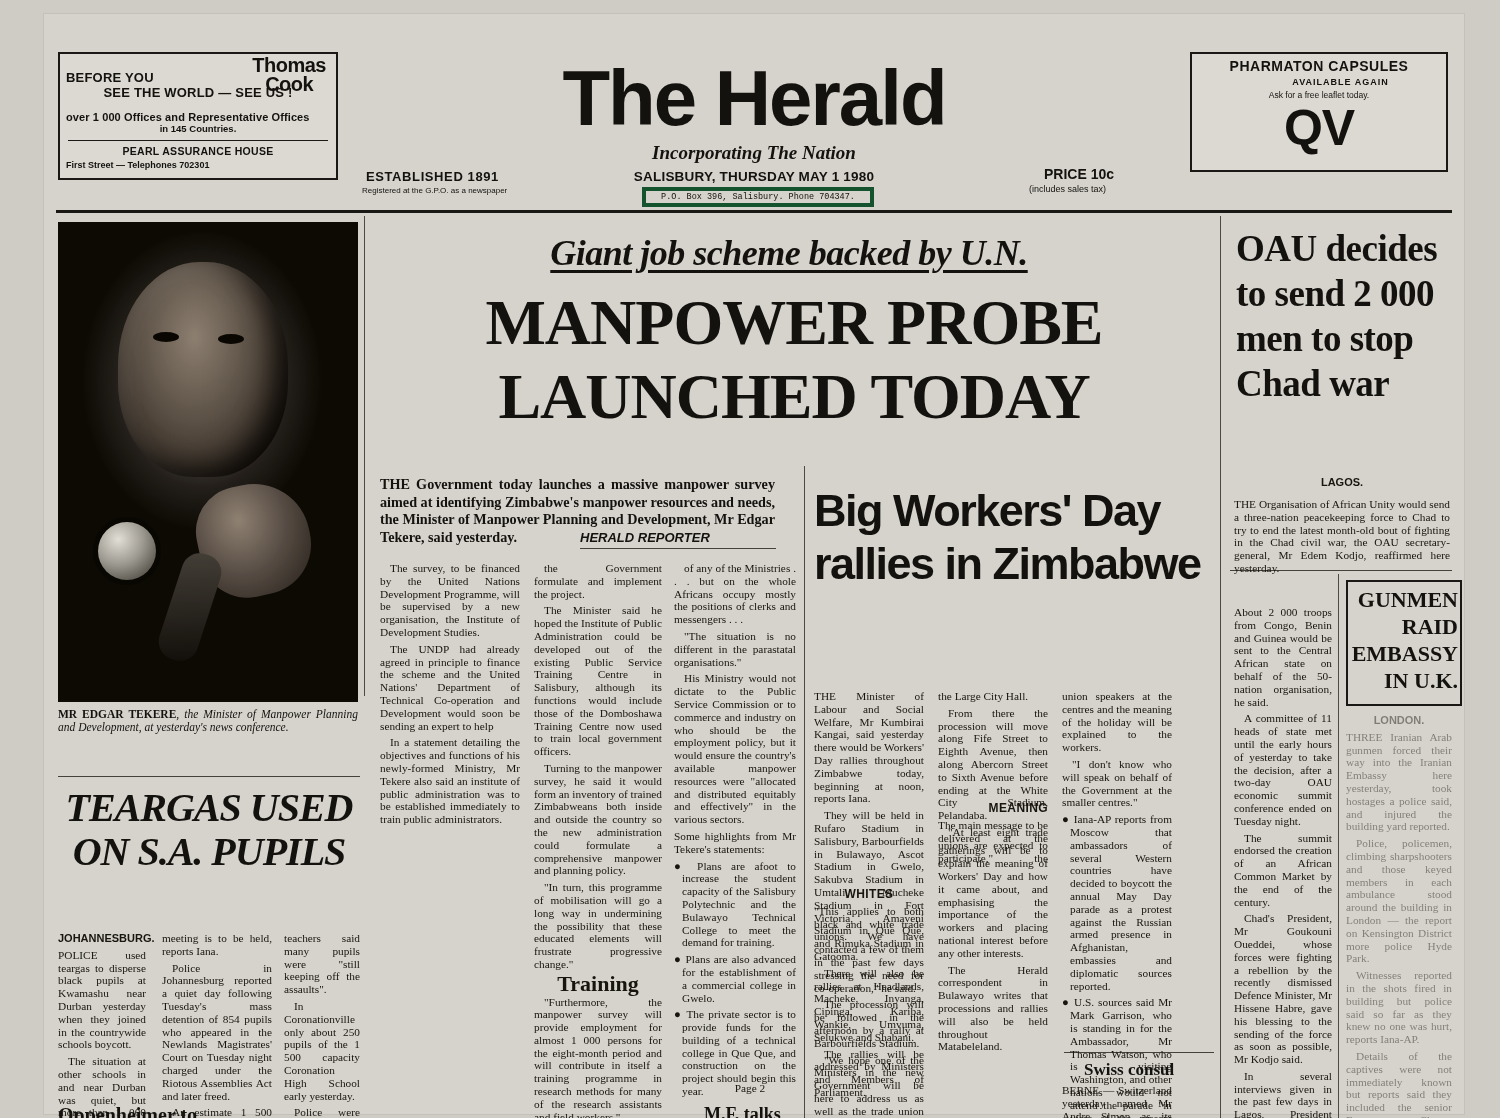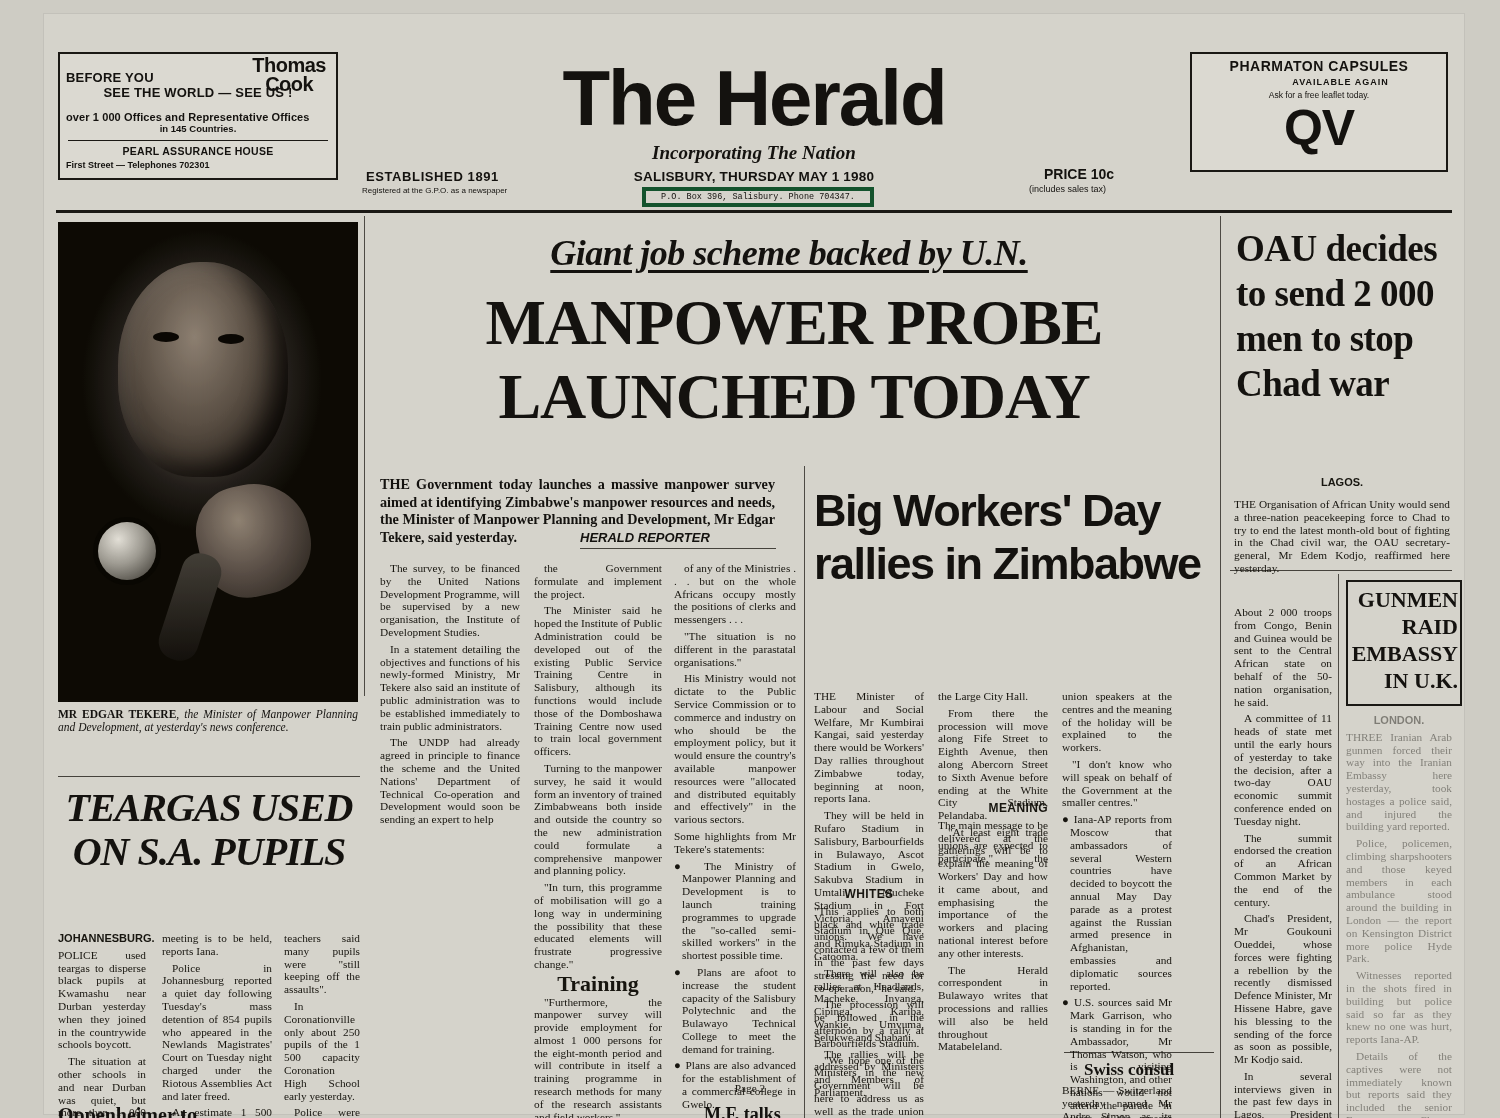--- a/index.html
+++ b/index.html
@@ -453,40 +453,39 @@
     <div>MANPOWER PROBE</div>
     <div>LAUNCHED TODAY</div>
   </div>
 
   <div class="lede">THE Government today launches a massive manpower survey aimed at identifying Zimbabwe's manpower resources and needs, the Minister of Manpower Planning and Development, Mr Edgar Tekere, said yesterday.</div>
   <div class="byline">HERALD REPORTER</div>
   <div class="rule-thin" style="left:536px; top:534px; width:196px;"></div>
 
   <div class="col" style="left:336px; top:548px; width:140px; height:230px;">
     <p>The survey, to be financed by the United Nations Development Programme, will be supervised by a new organisation, the Institute of Development Studies.</p>
+    <p>The UNDP had already agreed in principle to finance the scheme and the United Nations' Department of Technical Co-operation and Development would soon be sending an expert to help</p>
     <p>In a statement detailing the objectives and functions of his newly-formed Ministry, Mr Tekere also said an institute of public administration was to be established immediately to train public administrators.</p>
-    <p>The UNDP had already agreed in principle to finance the scheme and the United Nations' Department of Technical Co-operation and Development would soon be sending an expert to help</p>
   </div>
 
   <div class="col" style="left:490px; top:548px; width:128px; height:390px;">
     <p>the Government formulate and implement the project.</p>
     <p>The Minister said he hoped the Institute of Public Administration could be developed out of the existing Public Service Training Centre in Salisbury, although its functions would include those of the Domboshawa Training Centre now used to train local government officers.</p>
     <p>Turning to the manpower survey, he said it would form an inventory of trained Zimbabweans both inside and outside the country so the new administration could formulate a comprehensive manpower and planning policy.</p>
     <p>"In turn, this programme of mobilisation will go a long way in undermining the possibility that these educated elements will frustrate progressive change."</p>
     <div class="subhead">Training</div>
     <p>"Furthermore, the manpower survey will provide employment for almost 1 000 persons for the eight-month period and will contribute in itself a training programme in research methods for many of the research assistants and field workers."</p>
 
   </div>
 
   <div class="col" style="left:630px; top:548px; width:122px; height:560px;">
     <p>of any of the Ministries . . . but on the whole Africans occupy mostly the positions of clerks and messengers . . .</p>
     <p>"The situation is no different in the parastatal organisations."</p>
     <p>His Ministry would not dictate to the Public Service Commission or to commerce and industry on who should be the employment policy, but it would ensure the country's available manpower resources were "allocated and distributed equitably and effectively" in the various sectors.</p>
     <p class="noind">Some highlights from Mr Tekere's statements:</p>
-    <p class="bullet">● <span>The Ministry of Manpower Planning and Development is to launch training programmes to upgrade the "so-called semi-skilled workers" in the shortest possible time.</span></p>
     <p class="bullet">● <span>Plans are afoot to increase the student capacity of the Salisbury Polytechnic and the Bulawayo Technical College to meet the demand for training.</span></p>
     <p class="bullet">● <span>Plans are also advanced for the establishment of a commercial college in Gwelo.</span></p>
     <p class="bullet">● <span>The private sector is to provide funds for the building of a technical college in Que Que, and construction on the project should begin this year.</span></p>
 
   </div>
   <div class="col" style="left:660px; top:1068px; width:92px;">
     <p class="noind" style="text-align:center;">Page 2</p>
   </div>
 
   <div class="teargas-head">TEARGAS USED ON S.A. PUPILS</div>

